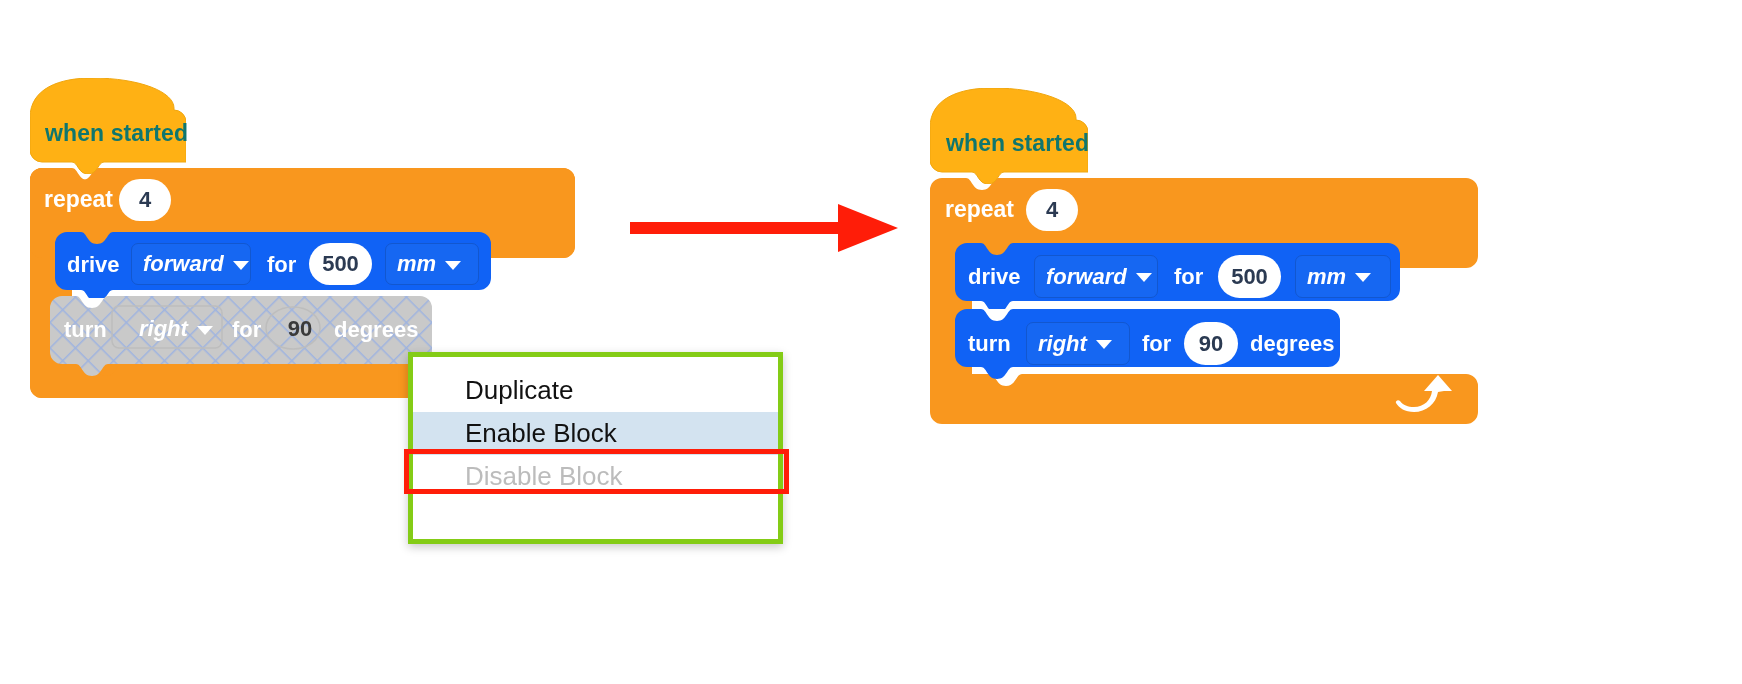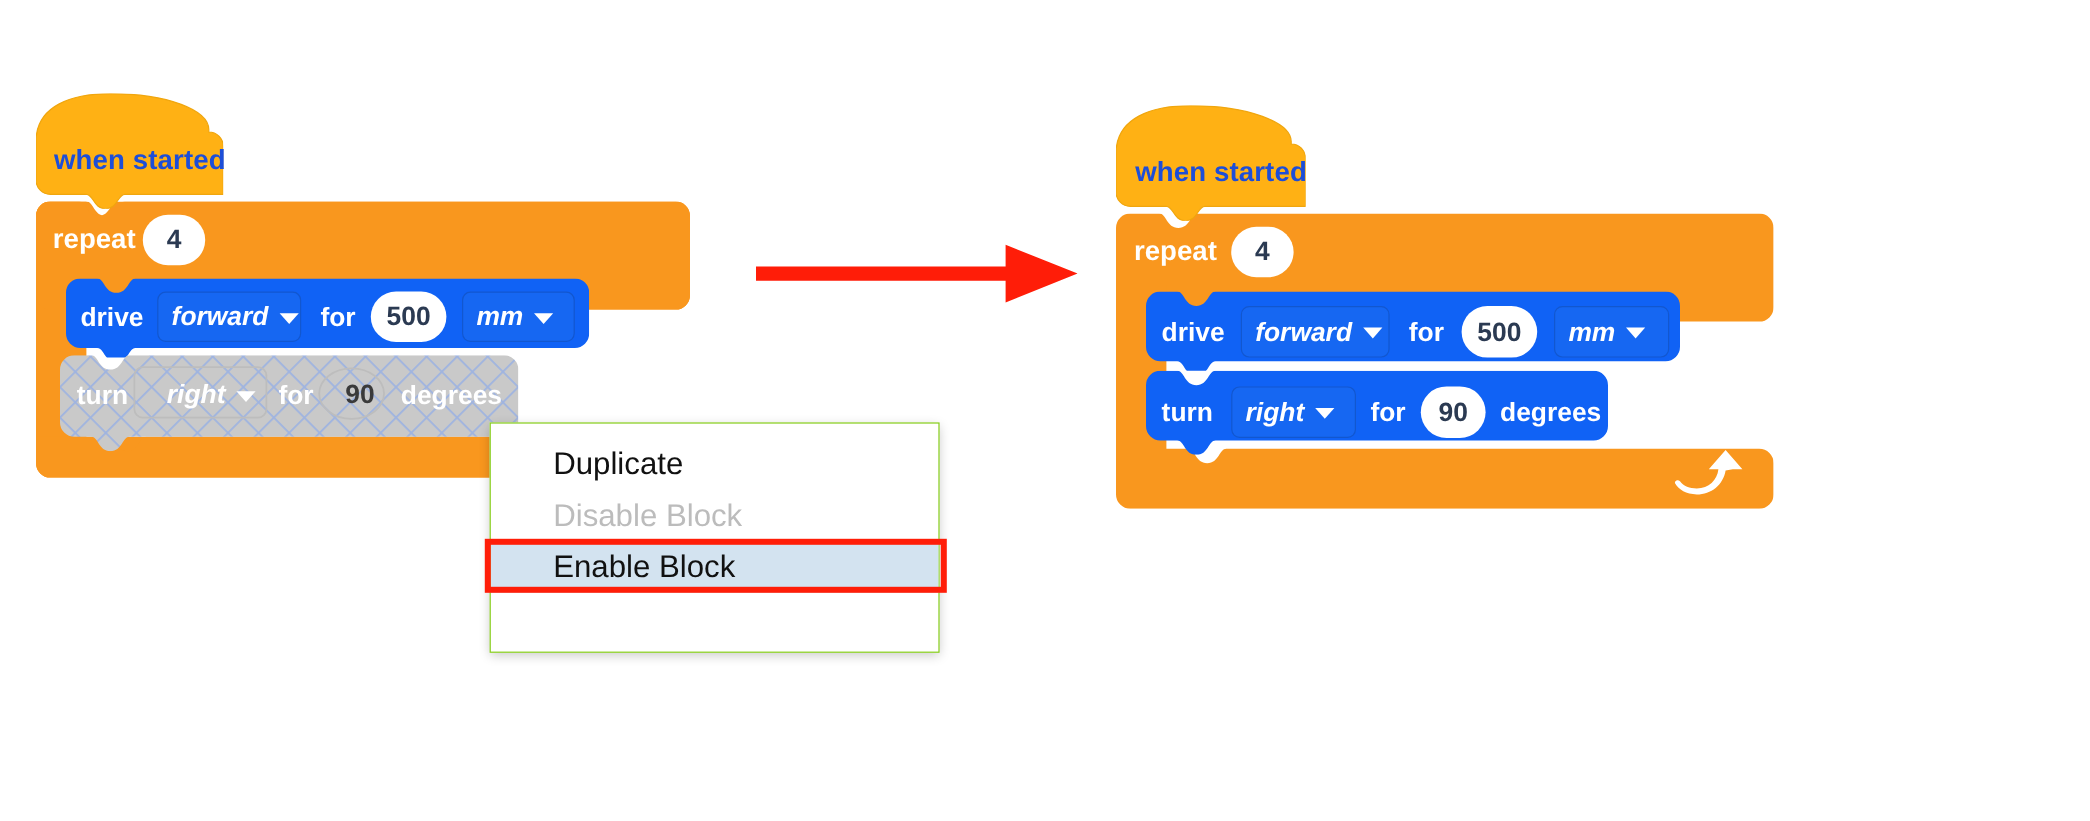--- a/index.html
+++ b/index.html
@@ -7,21 +7,21 @@
     width:1742px;height:684px;background:#ffffff;
     font-family:"Liberation Sans","DejaVu Sans",sans-serif;
     overflow:hidden;position:relative;
   }
   .stage{position:absolute;inset:0;}
 
   
   .blk{position:absolute;box-sizing:border-box;}
   .hat-label{
     position:absolute;left:17px;bottom:22px;
-    color:#1d4ed8;font-size:23px;font-weight:700;letter-spacing:.1px;
+    color:#0f766e;font-size:23px;font-weight:700;letter-spacing:.1px;
     white-space:nowrap;
   }
   .c-label{
     position:absolute;color:#fff;font-size:23px;font-weight:700;white-space:nowrap;
   }
 
   
   .numfield{
     position:absolute;background:#fff;border-radius:999px;
     display:flex;align-items:center;justify-content:center;
@@ -43,21 +43,21 @@
   .caret{
     width:0;height:0;border-left:8px solid transparent;border-right:8px solid transparent;
     border-top:9px solid #fff;flex:none;margin-top:2px;
   }
 
   
   .dis-label{color:#ffffff;}
 
   
   .ctxmenu{
-    position:absolute;background:#fff;border:1px solid #84cc16;
+    position:absolute;background:#fff;border:5px solid #84cc16;
     box-shadow:0 3px 9px rgba(0,0,0,.22);
     box-sizing:border-box;
   }
   .ctxitem{
     height:43px;display:flex;align-items:center;
     padding-left:52px;font-size:26px;color:#111;
     box-sizing:border-box;white-space:nowrap;
   }
   .ctxitem.disabled{color:#bcbcbc;}
   .ctxitem.highlight{background:#d3e3f0;}
@@ -221,23 +221,23 @@
     </div>
     <div class="row-label" style="left:1142px;top:331px;">for</div>
     <div class="numfield" style="left:1184px;top:322px;width:54px;height:43px;">90</div>
     <div class="row-label" style="left:1250px;top:331px;">degrees</div>
   </div>
 
   <div class="ctxmenu" style="left:408px;top:352px;width:375px;height:192px;">
     <div class="ctxitem" style="margin-top:12px;">
       <span>Duplicate</span>
     </div>
+    <div class="ctxitem highlight">
+      <span>Enable Block</span>
+    </div>
     <div class="ctxitem disabled">
       <span>Disable Block</span>
     </div>
-    <div class="ctxitem highlight">
-      <span>Enable Block</span>
-    </div>
   </div>
 
   <div class="redbox" style="left:404px;top:449px;width:385px;height:45px;"></div>
 
 </div>
 
 </body></html>

